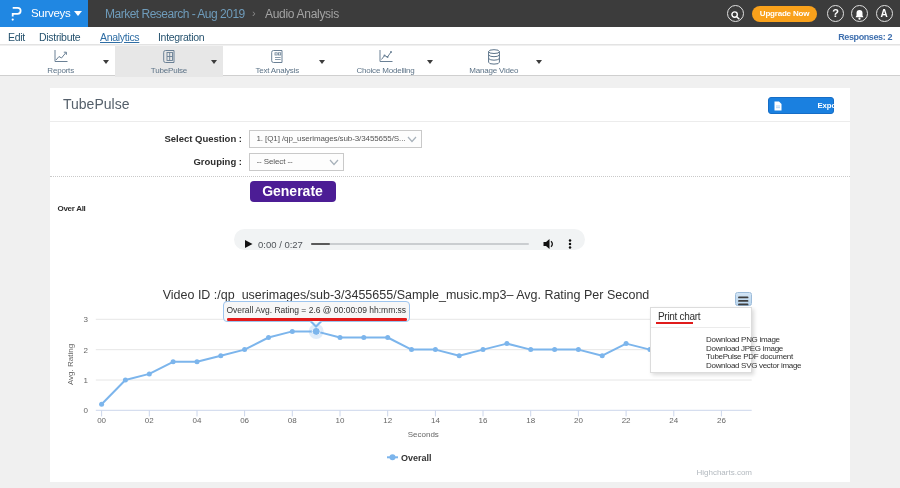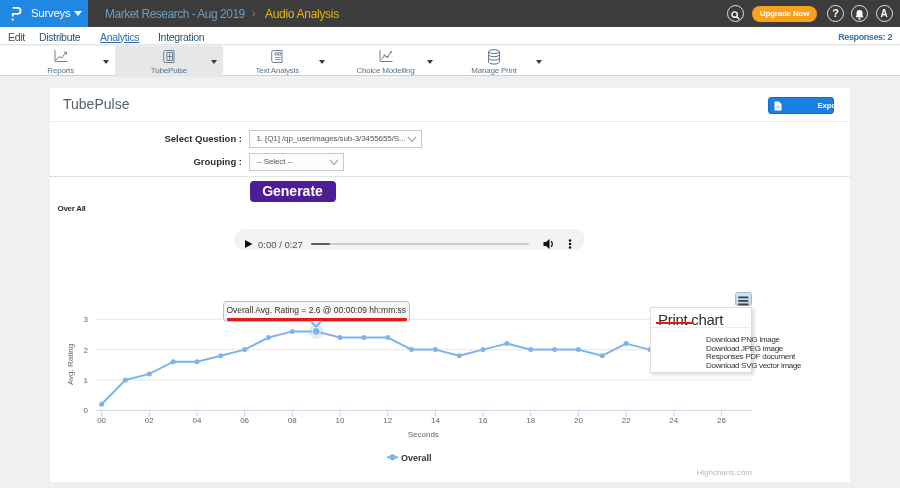--- a/index.html
+++ b/index.html
@@ -7,21 +7,21 @@
   body { font-family:"Liberation Sans", sans-serif; background:#f0f0f0; }
   #page { position:relative; width:900px; height:488px; background:#f0f0f0; }
   .abs { position:absolute; }
 
   
   #topbar { position:absolute; left:0; top:0; width:900px; height:27px; background:#3c3c3c; }
   #logoblk { position:absolute; left:0; top:0; width:88px; height:27px; background:#2087e2;text-align:center; }
   #surveys { position:absolute; left:31px; top:7px; color:#fff; font-size:11.5px; letter-spacing:-.3px; }
   .crumb1 { position:absolute; left:105px; top:7px; color:#6f9cbb; font-size:12px; letter-spacing:-.5px; }
   .crumbsep { position:absolute; left:252px; top:7px; color:#8a8a8a; font-size:11px; }
-  .crumb2 { position:absolute; left:265px; top:7px; color:#eab308; font-size:12px; letter-spacing:-.3px; }
+  .crumb2 { position:absolute; left:265px; top:7px; color:#a3a3a3; font-size:12px; letter-spacing:-.3px; }
   .hicon { position:absolute; top:5px; width:17px; height:17px; border:1.2px solid #e0e0e0; border-radius:50%; color:#fff; text-align:center; }
   #upg { position:absolute; left:752px; top:5.5px; width:65px; height:16px; background:#f9a11b; border-radius:8px; color:#fff; font-size:8px; font-weight:bold; letter-spacing:-.2px; text-align:center; line-height:16px; }
 
   
   #navrow { position:absolute; left:0; top:27px; width:900px; height:18px; background:#fff; border-bottom:1px solid #e3e3e3; }
   .tab { position:absolute; top:3.5px; font-size:10.5px; letter-spacing:-.3px; color:#27536f; }
   #resp { position:absolute; right:8px; top:4.5px; font-size:9px; font-weight:bold; letter-spacing:-.4px; color:#3e6fae; }
 
   
   #toolrow { position:absolute; left:0; top:45.5px; width:900px; height:30.5px; background:#fff; border-bottom:1px solid #cfcfcf; }
@@ -54,21 +54,21 @@
   
   #chart { position:absolute; left:0; top:195px; width:800px; height:199px; }
   #ctitle { position:absolute; left:0; top:5px; width:712px; text-align:center; font-size:12.5px; color:#333; }
   #hamb { position:absolute; left:685px; top:9px; width:16.5px; height:14px; background:linear-gradient(#d3e5f5,#b9d5ee); border:1px solid #9dbcda; border-radius:2.5px; }
   #ctip { position:absolute; left:172.5px; top:17.5px; width:187.5px; height:21px; background:rgba(247,247,247,.96); border:1px solid #9ec5ee; border-radius:4px; }
   #ctip .ttxt { position:absolute; left:0; top:3.5px; width:100%; text-align:center; font-size:8.5px; color:#333; white-space:nowrap; }
   #ctip .tred { position:absolute; left:3.5px; top:16.8px; width:180px; height:2.5px; background:#e31a1a; border-radius:1.2px; }
   #ctipArrow { position:absolute; left:260px; top:38.6px; width:0; height:0; border-left:6px solid transparent; border-right:6px solid transparent; border-top:6px solid #7cb5ec; }
   #ctipArrow2 { position:absolute; left:261.5px; top:38.3px; width:0; height:0; border-left:4.5px solid transparent; border-right:4.5px solid transparent; border-top:4.5px solid #f7f7f7; }
   #cmenu { position:absolute; left:600px; top:23.5px; width:101.5px; height:66.5px; background:#fff; border:1px solid #dcdcdc; box-shadow:2px 2px 4px rgba(0,0,0,.15); }
-  #cmenu .mi1 { position:absolute; left:7px; top:3px; font-size:15px; letter-spacing:-.3px; color:#303030;text-align:right; }
+  #cmenu .mi1 { position:absolute; left:7px; top:3px; font-size:10px; letter-spacing:-.3px; color:#303030;text-align:right; }
   #cmenu .mred { position:absolute; left:4.5px; top:14.5px; width:37px; height:2.2px; background:#e01b1b; }
   #cmenu .msep { position:absolute; left:0px; top:19.5px; width:99px; height:1px; background:#ebebeb; }
   #cmenu .mi { position:absolute; left:7px; font-size:8px; letter-spacing:-.3px; color:#303030; white-space:nowrap;padding-left:48px; }
 </style>
 </head>
 <body>
 <div id="page">
 
   <div id="topbar">
     <div id="logoblk">
@@ -152,21 +152,21 @@
       <div class="tlabel">Choice Modelling</div>
       <div class="tcaret" style="left:96px;"></div>
     </div>
     <div class="tcell" style="left:439.7px;">
       <svg class="ticon" width="13" height="16" viewBox="0 0 13 16">
           <ellipse cx="6.5" cy="2.6" rx="5.4" ry="1.9" fill="none" stroke="#5c7389" stroke-width="1"></ellipse>
           <path d="M1.1 2.6 V13.2 q0 1.9 5.4 1.9 q5.4 0 5.4 -1.9 V2.6" fill="none" stroke="#5c7389" stroke-width="1"></path>
           <path d="M1.1 6.1 q1.6 1.6 5.4 1.6 q3.8 0 5.4 -1.6" fill="none" stroke="#5c7389" stroke-width="1"></path>
           <path d="M1.1 9.6 q1.6 1.6 5.4 1.6 q3.8 0 5.4 -1.6" fill="none" stroke="#5c7389" stroke-width="1"></path>
         </svg>
-      <div class="tlabel">Manage Print</div>
+      <div class="tlabel">Manage Video</div>
       <div class="tcaret" style="left:96px;"></div>
     </div>
   </div>
 
   <div id="card">
     <div id="cardtitle">TubePulse</div>
     <div id="exportbtn">
       <svg class="abs" style="left:5px; top:3.5px" width="8" height="10" viewBox="0 0 8 10">
           <path d="M0.5 0.5 H5 L7.5 3 V9.5 H0.5 Z" fill="#fff"></path>
           <path d="M2 5 h4 M2 6.7 h4" stroke="#9ec7ef" stroke-width="0.8"></path>
@@ -207,20 +207,21 @@
           <path d="M8 3.2 A3.6 3.6 0 0 1 8 8.8" fill="none" stroke="#111" stroke-width="1.3"></path>
         </svg>
       <svg class="abs" style="left:334px; top:10px" width="4" height="10">
           <circle cx="2" cy="1.4" r="1.25" fill="#111"></circle>
           <circle cx="2" cy="5" r="1.25" fill="#111"></circle>
           <circle cx="2" cy="8.6" r="1.25" fill="#111"></circle>
         </svg>
     </div>
 
     <div id="chart">
+      <div id="ctitle">Video ID :/qp_userimages/sub-3/3455655/Sample_music.mp3– Avg. Rating Per Second</div>
       <div id="hamb">
         <svg width="14.5" height="12">
             <g stroke="#3f3f3f" stroke-width="1.9" stroke-linecap="round">
               <line x1="3" y1="2.4" x2="11.5" y2="2.4"></line>
               <line x1="3" y1="5.9" x2="11.5" y2="5.9"></line>
               <line x1="3" y1="9.4" x2="11.5" y2="9.4"></line>
             </g>
           </svg>
       </div>
 
@@ -314,19 +315,19 @@
       </div>
       <div id="ctipArrow"></div>
       <div id="ctipArrow2"></div>
 
       <div id="cmenu">
         <div class="mi1">Print chart</div>
         <div class="mred"></div>
         <div class="msep"></div>
         <div class="mi" style="top:27.5px;">Download PNG image</div>
         <div class="mi" style="top:36.2px;">Download JPEG image</div>
-        <div class="mi" style="top:44.9px;">Responses PDF document</div>
+        <div class="mi" style="top:44.9px;">TubePulse PDF document</div>
         <div class="mi" style="top:53.6px;">Download SVG vector image</div>
       </div>
     </div>
   </div>
 
 </div>
 
 </body></html>

